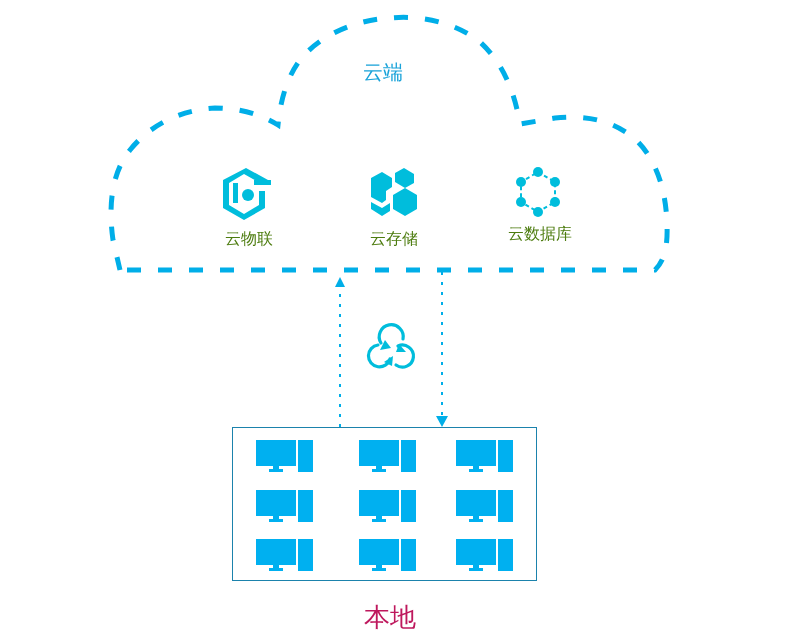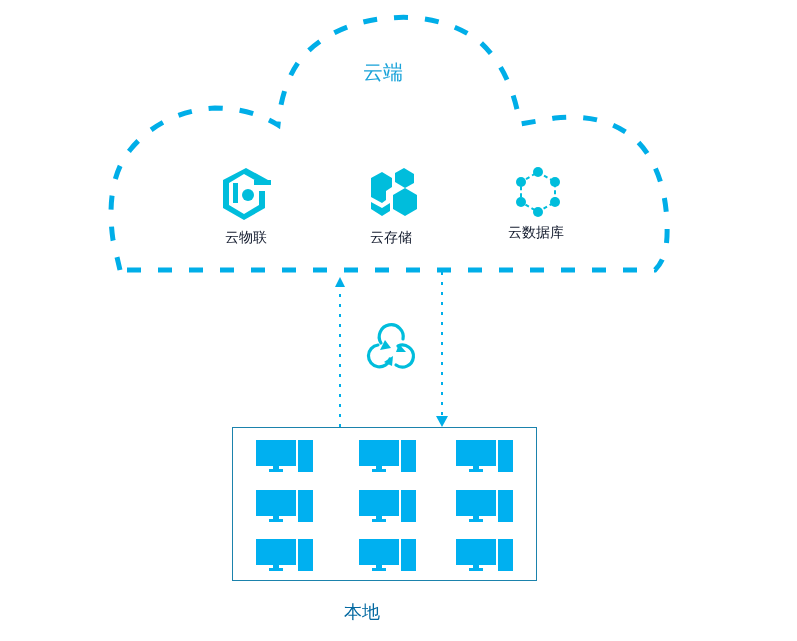--- a/index.html
+++ b/index.html
@@ -1,22 +1,22 @@
 <!DOCTYPE html>
 <html><head>
   <meta charset="utf-8">
   <style>
     html, body { margin: 0; padding: 0; background: #ffffff; }
     body { width: 797px; height: 641px; position: relative; overflow: hidden;
            font-family: "DejaVu Sans", "Liberation Sans", sans-serif; }
     #diagram { position: absolute; left: 0; top: 0; }
     .lbl { position: absolute; color: #1aa3d9; white-space: nowrap; }
     .cloud-title { font-size: 20px; left: 363px; top: 59px; }
-    .svc-label { font-size: 14px; color: #0f172a; }
-    .local-title { font-size: 18px; left: 344px; top: 600px; color: #0369a1; }
+    .svc-label { font-size: 16px; color: #4d7c0f; }
+    .local-title { font-size: 26px; left: 364px; top: 600px; color: #be185d; }
     .local-box { position: absolute; left: 232px; top: 427px; width: 305px; height: 154px;
                  border: 1.5px solid #1b82ac; box-sizing: border-box; }
     .pc { position: absolute; width: 58px; height: 34px; }
   </style>
 </head>
 <body>
 
 <svg id="diagram" width="797" height="641" viewBox="0 0 797 641">
 
   <path d="M 127 270 L 655 270 C 663 262 668 250 667 225 C 666 180 650 150 630 135 C 610 120 585 115 555 118 L 520 124

